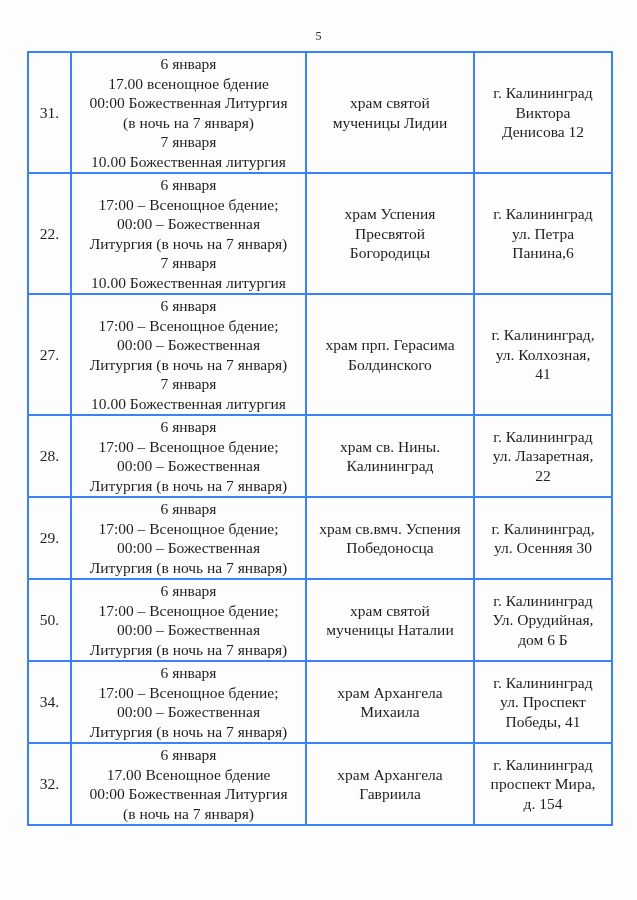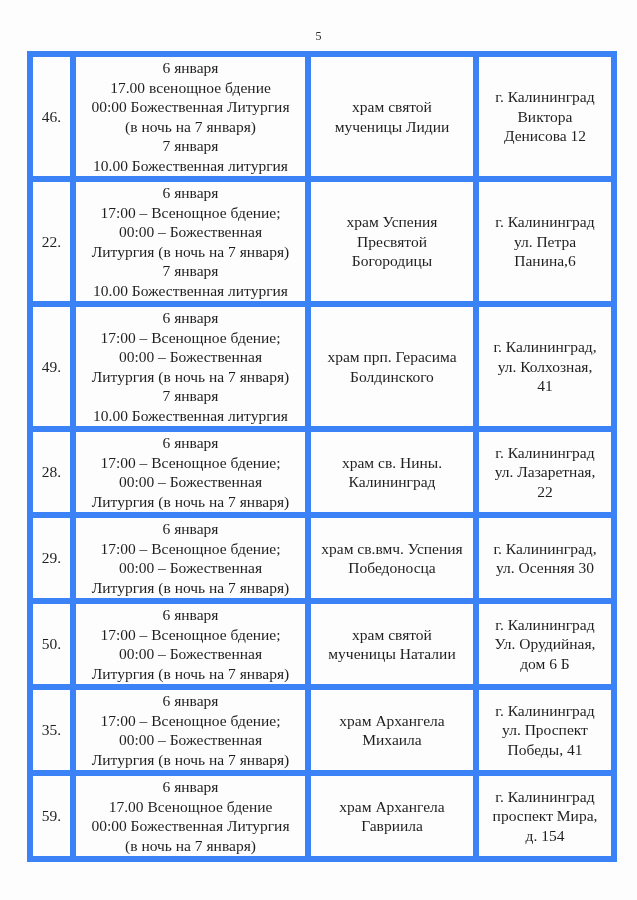--- a/index.html
+++ b/index.html
@@ -25,21 +25,21 @@
     color: #2a2a2a;
   }
   table.schedule-table {
     border-collapse: collapse;
     table-layout: fixed;
     margin-left: 27px;
     margin-top: 8px;
     width: 584px;
   }
   .schedule-table td {
-    border: 6px solid #3b82f6;
+    border: 2px solid #3b82f6;
     text-align: center;
     vertical-align: middle;
     font-size: 15.5px;
     line-height: 19.5px;
     white-space: pre-line;
     padding: 1px 2px;
     overflow: hidden;
   }
   .col-num     { width: 43px; }
   .col-sched   { width: 235px; }
@@ -54,21 +54,21 @@
 
   <table class="schedule-table">
     <colgroup>
       <col class="col-num">
       <col class="col-sched">
       <col class="col-church">
       <col class="col-addr">
     </colgroup>
     <tbody>
         <tr>
-    <td>46.</td>
+    <td>31.</td>
     <td>6 января
 17.00 всенощное бдение
 00:00 Божественная Литургия
 (в ночь на 7 января)
 7 января
 10.00 Божественная литургия</td>
     <td>храм святой
 мученицы Лидии</td>
     <td>г. Калининград
 Виктора
@@ -83,21 +83,21 @@
 7 января
 10.00 Божественная литургия</td>
     <td>храм Успения
 Пресвятой
 Богородицы</td>
     <td>г. Калининград
 ул. Петра
 Панина,6</td>
   </tr>
         <tr>
-    <td>49.</td>
+    <td>27.</td>
     <td>6 января
 17:00 – Всенощное бдение;
 00:00 – Божественная
 Литургия (в ночь на 7 января)
 7 января
 10.00 Божественная литургия</td>
     <td>храм прп. Герасима
 Болдинского</td>
     <td>г. Калининград,
 ул. Колхозная,
@@ -132,33 +132,33 @@
 17:00 – Всенощное бдение;
 00:00 – Божественная
 Литургия (в ночь на 7 января)</td>
     <td>храм святой
 мученицы Наталии</td>
     <td>г. Калининград
 Ул. Орудийная,
 дом 6 Б</td>
   </tr>
         <tr>
-    <td>35.</td>
+    <td>34.</td>
     <td>6 января
 17:00 – Всенощное бдение;
 00:00 – Божественная
 Литургия (в ночь на 7 января)</td>
     <td>храм Архангела
 Михаила</td>
     <td>г. Калининград
 ул. Проспект
 Победы, 41</td>
   </tr>
         <tr>
-    <td>59.</td>
+    <td>32.</td>
     <td>6 января
 17.00 Всенощное бдение
 00:00 Божественная Литургия
 (в ночь на 7 января)</td>
     <td>храм Архангела
 Гавриила</td>
     <td>г. Калининград
 проспект Мира,
 д. 154</td>
   </tr>

